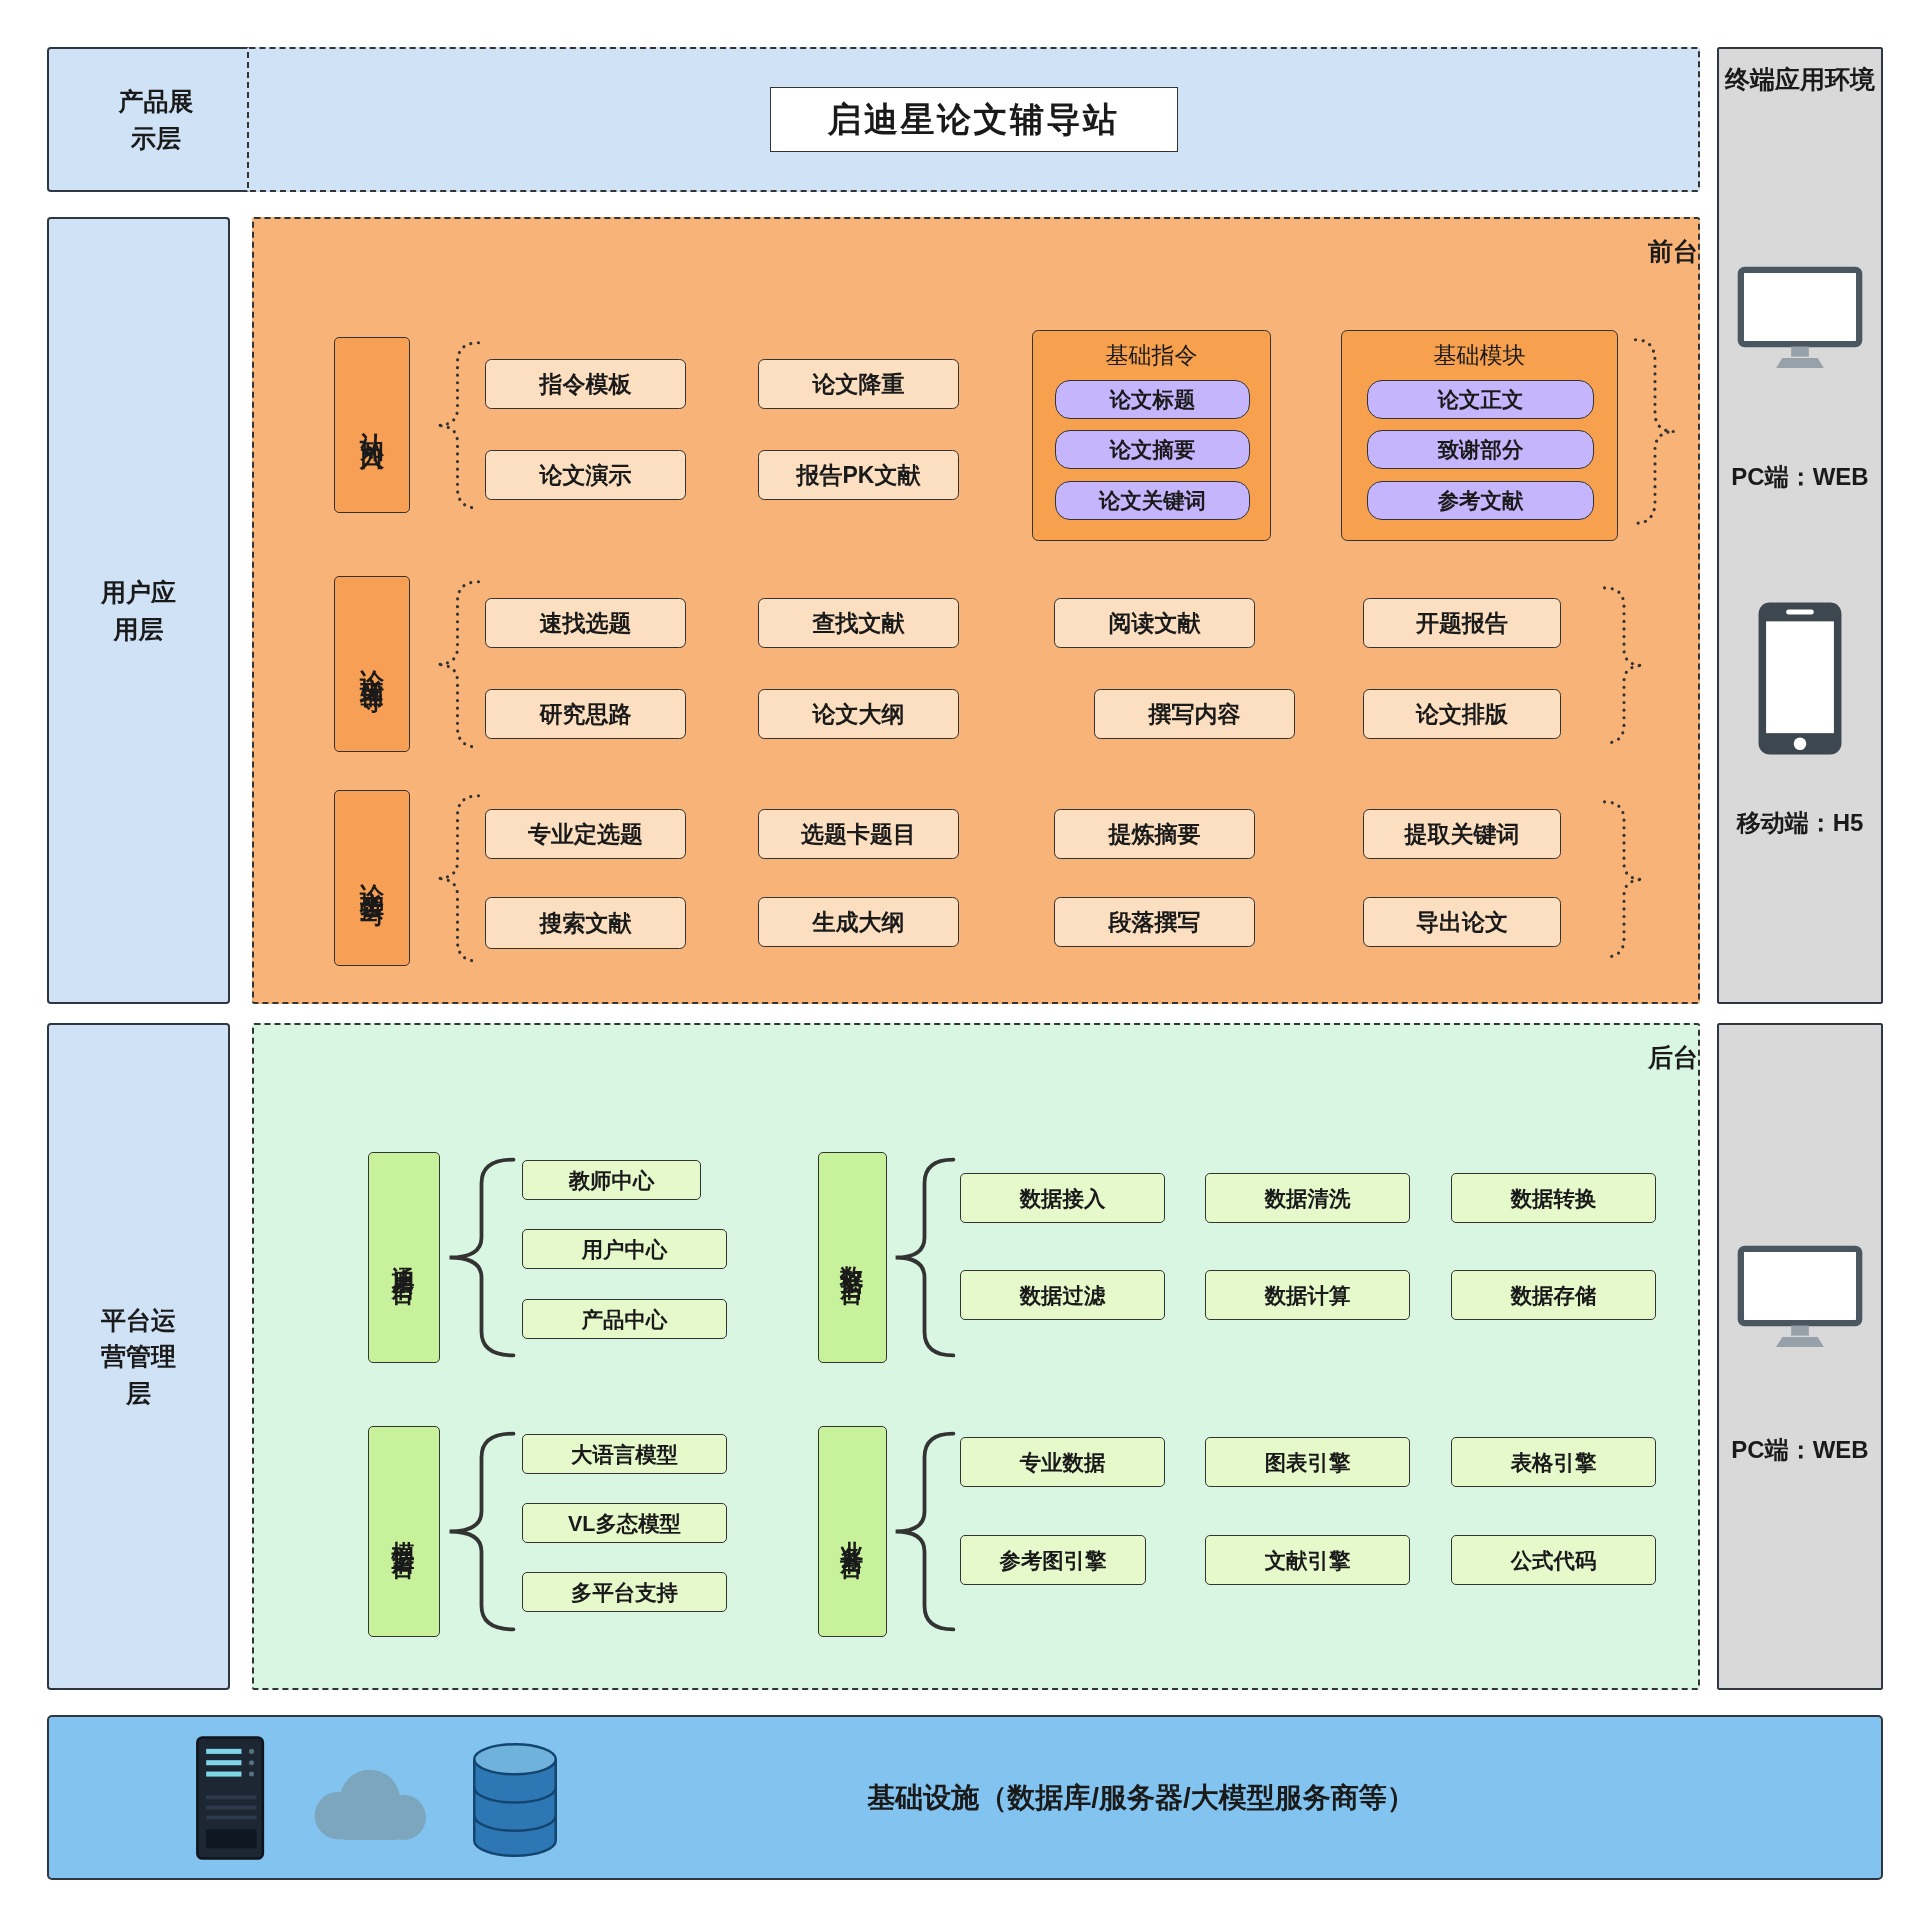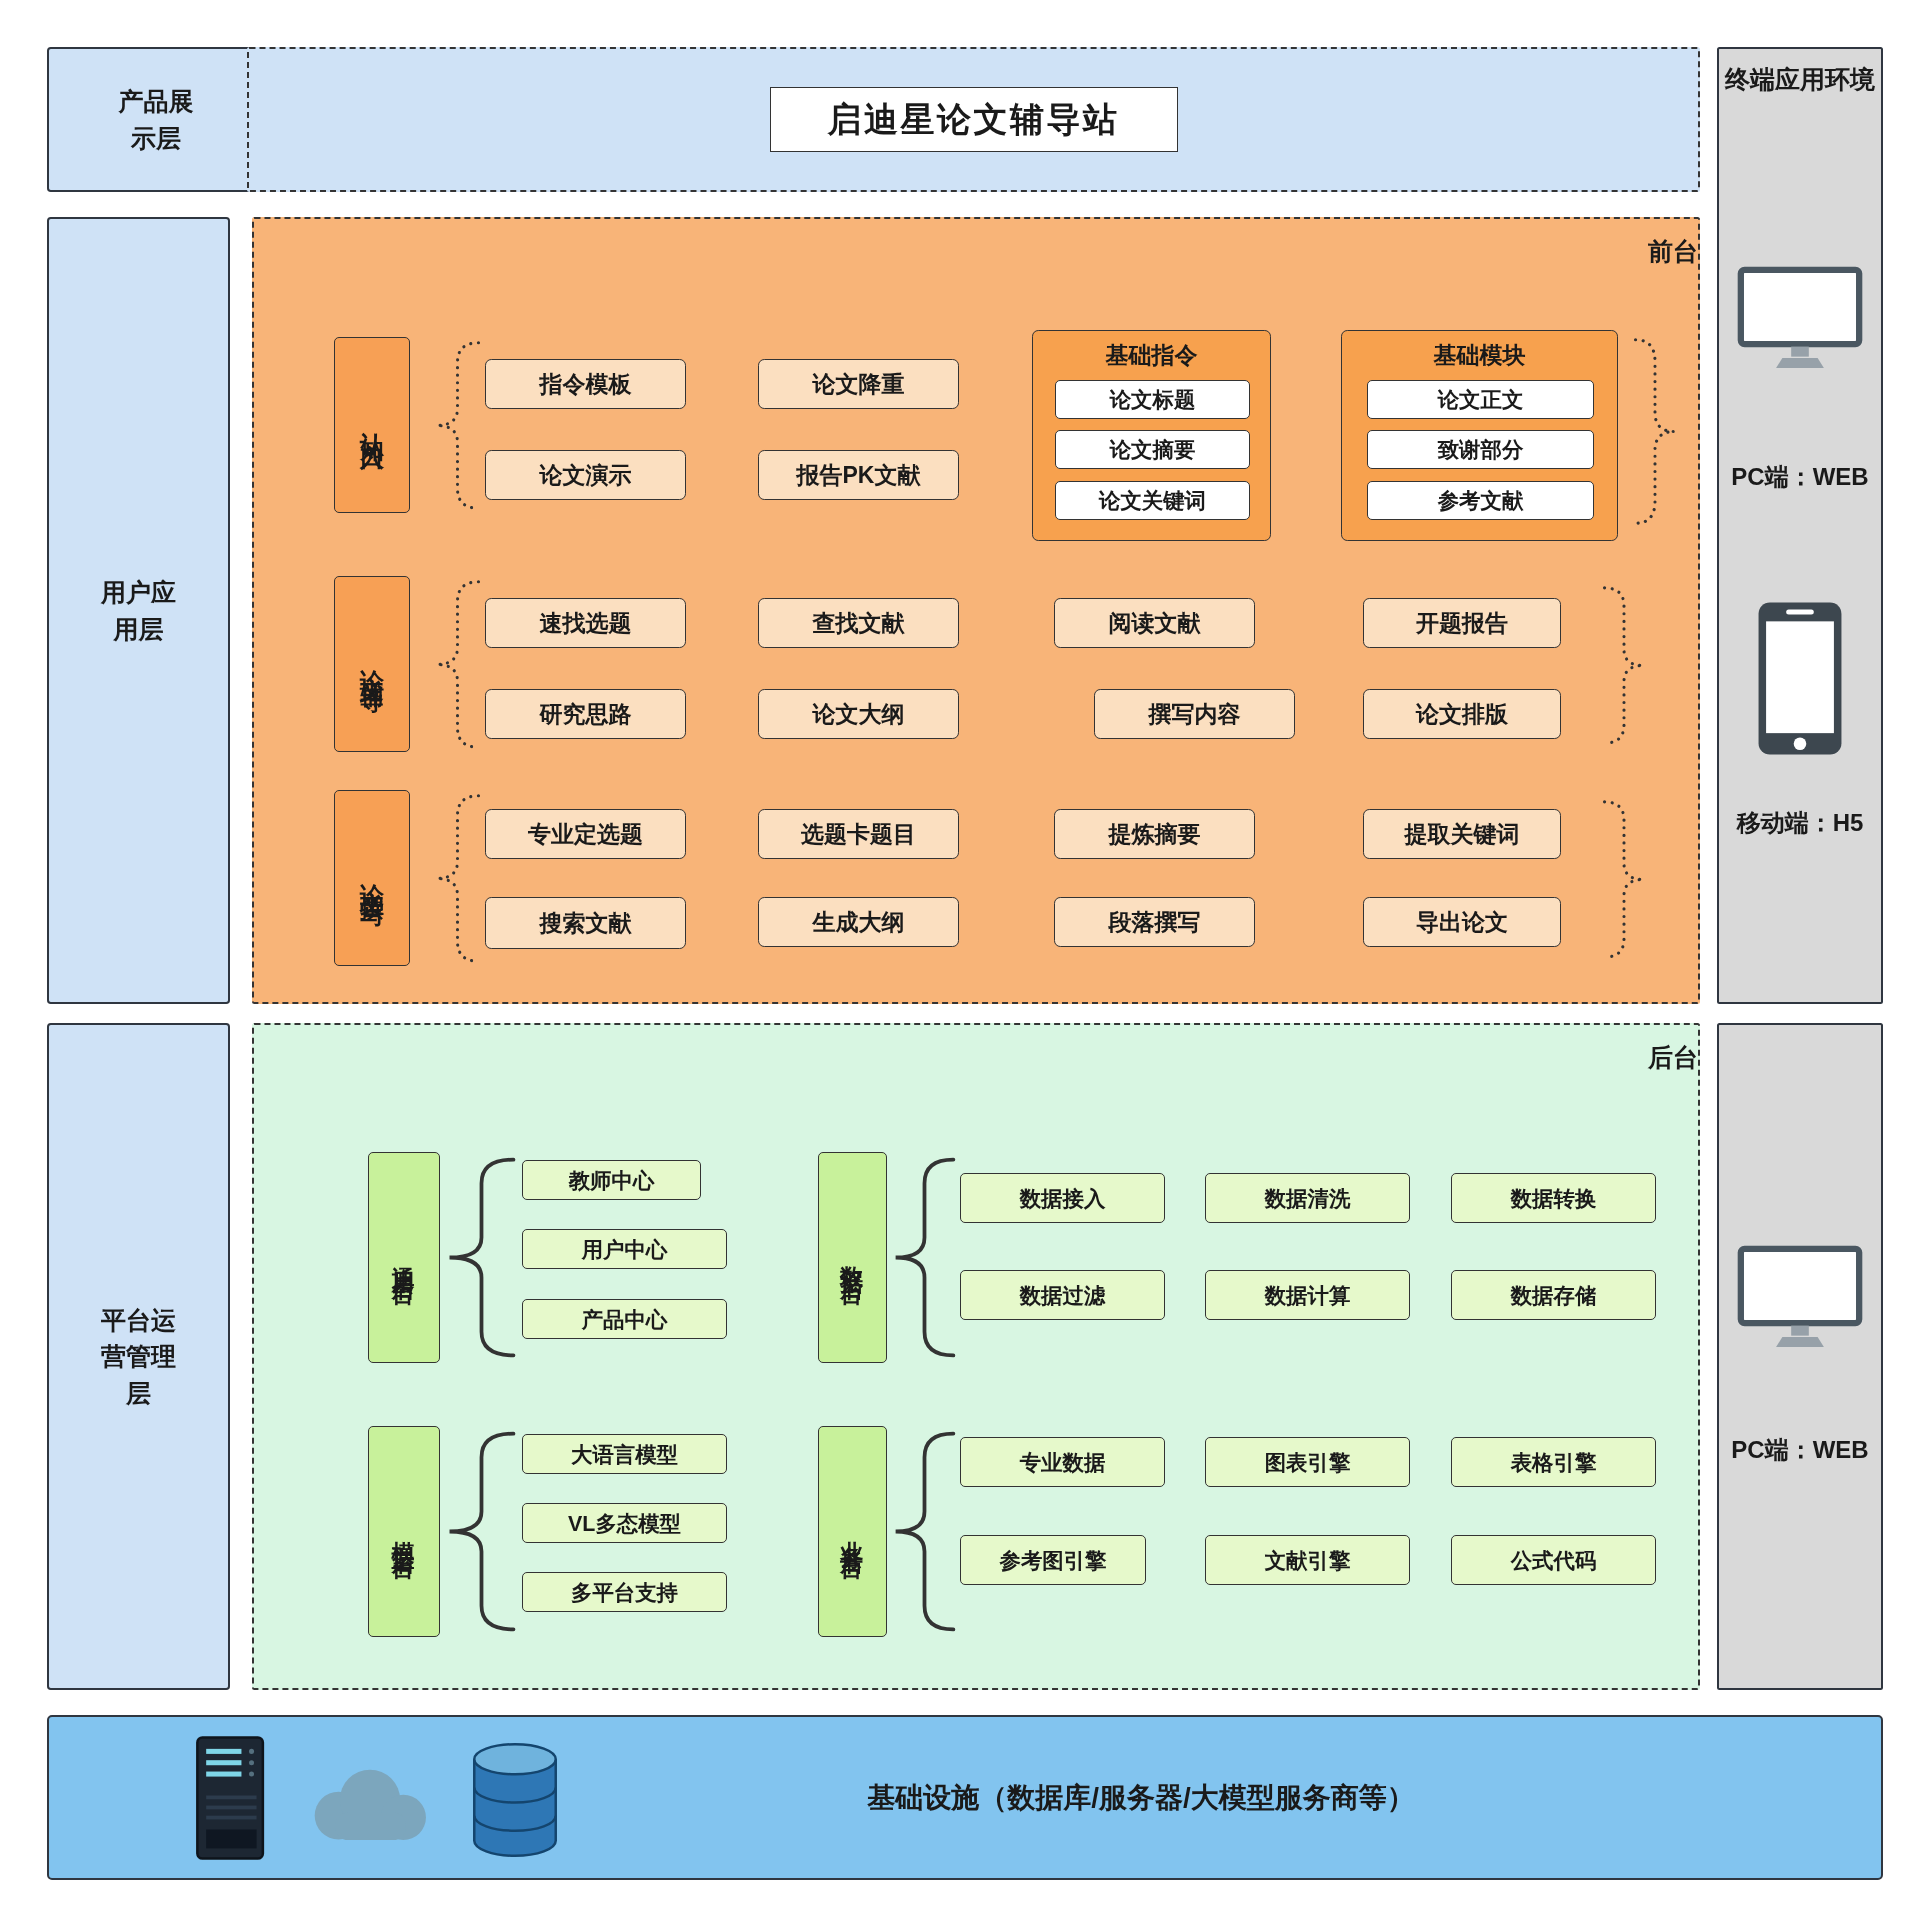--- a/index.html
+++ b/index.html
@@ -20,22 +20,22 @@
   .panel-gray{background:#d9d9d9;border:2.5px solid #2f3640;border-radius:2.5px;}
   .env-title{text-align:center;font-weight:bold;font-size:25px;padding-top:14px;}
   .env-label{text-align:center;font-weight:600;font-size:24px;}
   .icon-wrap{left:0;right:0;display:flex;justify-content:center;}
   
   .vlabel{display:flex;align-items:center;justify-content:center;writing-mode:vertical-rl;text-orientation:upright;font-weight:bold;border:1.9px solid #333333;border-radius:5px;}
   .vlabel-f{background:#f7a055;font-size:24px;letter-spacing:6.3px;}
   .vlabel-b{background:#c8f19b;font-size:23px;letter-spacing:5px;}
   .fbox{background:#fbdfc0;border:1.9px solid #333333;border-radius:6.3px;display:flex;align-items:center;justify-content:center;font-size:23px;font-weight:600;}
   .fgroup{background:#f7a14e;border:1.9px solid #333333;border-radius:6.3px;}
-  .fgroup-title{text-align:center;font-weight:bold;font-size:23px;padding-top:8.8px;}
-  .gitem{background:#ffffff;border:1.9px solid #333333;border-radius:5px;display:flex;align-items:center;justify-content:center;font-size:21.4px;font-weight:600;}
+  .fgroup-title{text-align:center;font-weight:normal;font-size:23px;padding-top:8.8px;}
+  .gitem{background:#c4b5fd;border:1.9px solid #333333;border-radius:15px;display:flex;align-items:center;justify-content:center;font-size:21.4px;font-weight:600;}
   
   .bbox{background:#e6f9cb;border:1.9px solid #333333;border-radius:5px;display:flex;align-items:center;justify-content:center;font-size:21.4px;font-weight:600;}
   
   .infra-bar{background:#82c4ef;border:2.5px solid #2f3640;border-radius:5px;}
   .infra-label{position:absolute;left:352px;right:0;top:0;height:100%;display:flex;align-items:center;justify-content:center;font-weight:bold;font-size:28px;}
   .brace svg{display:block;}
 </style>
 </head>
 <body>
 

